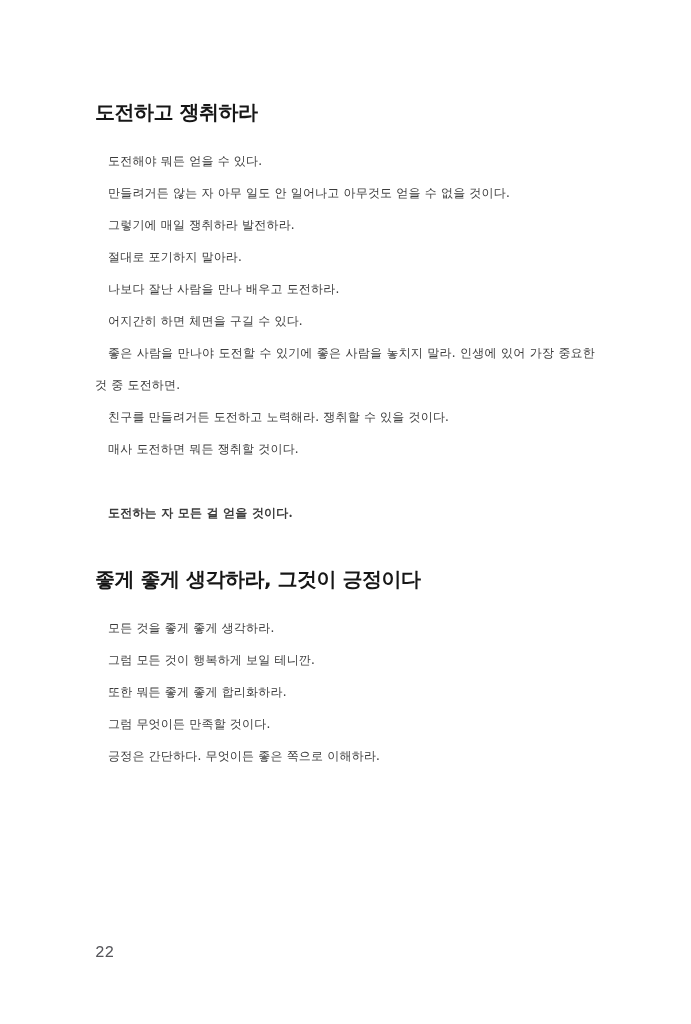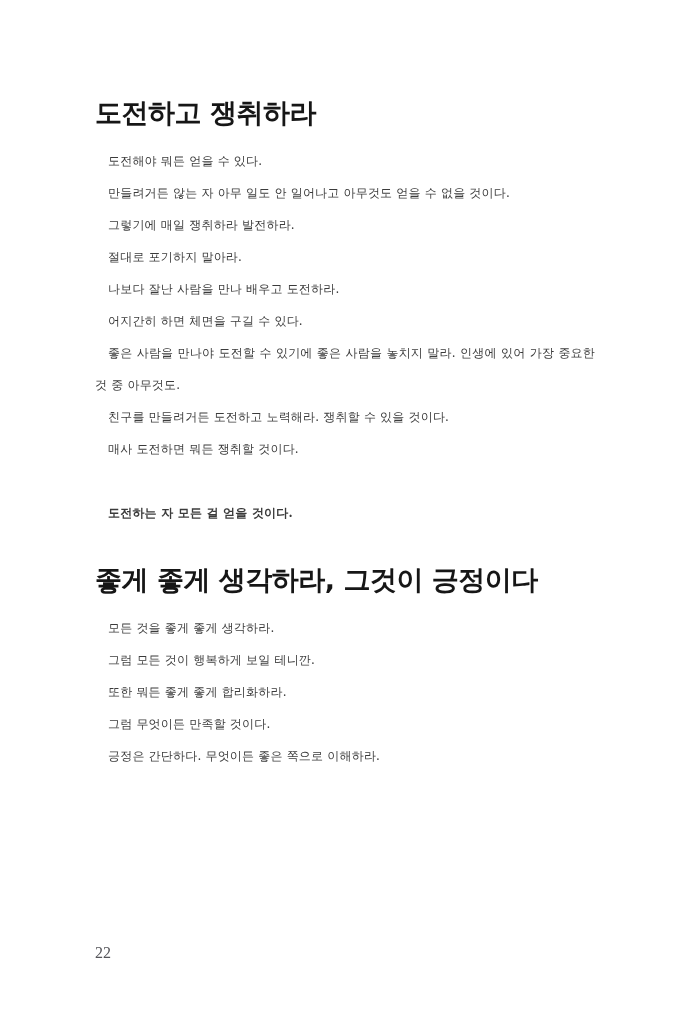--- a/index.html
+++ b/index.html
@@ -16,21 +16,21 @@
     position: relative;
     width: 691px;
     height: 1024px;
     background: #ffffff;
     padding: 99px 96px 0 95px;
     overflow: hidden;
   }
 
   .section-heading {
     font-family: "DejaVu Sans", "Liberation Sans", sans-serif;
-    font-size: 27px;
+    font-size: 20px;
     line-height: 27px;
     font-weight: 800;
     letter-spacing: -0.5px;
     color: #161616;
   }
 
   .paragraphs {
     margin-top: 19px;
   }
 
@@ -52,21 +52,21 @@
     margin-top: 37px;
   }
 
   .page-number {
     position: absolute;
     left: 95px;
     top: 942px;
     font-size: 16px;
     line-height: 22px;
     color: #55555a;
-    font-family: Liberation Serif, serif;
+    font-family: Liberation Mono, monospace;
   }
 </style>
 </head>
 <body>
 
 <div class="page">
 
   <section class="chapter-section">
     <h1 class="section-heading">도전하고 쟁취하라</h1>
     <div class="paragraphs">
@@ -78,21 +78,21 @@
         <p class="body-line">그렇기에 매일 쟁취하라 발전하라.</p>
 
 
         <p class="body-line">절대로 포기하지 말아라.</p>
 
         <p class="body-line">나보다 잘난 사람을 만나 배우고 도전하라.</p>
 
 
         <p class="body-line">어지간히 하면 체면을 구길 수 있다.</p>
 
-        <p class="body-line">좋은 사람을 만나야 도전할 수 있기에 좋은 사람을 놓치지 말라. 인생에 있어 가장 중요한 것 중 아무것도.</p>
+        <p class="body-line">좋은 사람을 만나야 도전할 수 있기에 좋은 사람을 놓치지 말라. 인생에 있어 가장 중요한 것 중 도전하면.</p>
 
         <p class="body-line">친구를 만들려거든 도전하고 노력해라. 쟁취할 수 있을 것이다.</p>
 
         <p class="body-line">매사 도전하면 뭐든 쟁취할 것이다.</p>
       </div>
     <p class="body-line closing">도전하는 자 모든 걸 얻을 것이다.</p>
   </section>
 
   <section class="chapter-section section-positive">
     <h1 class="section-heading">좋게 좋게 생각하라, 그것이 긍정이다</h1>

